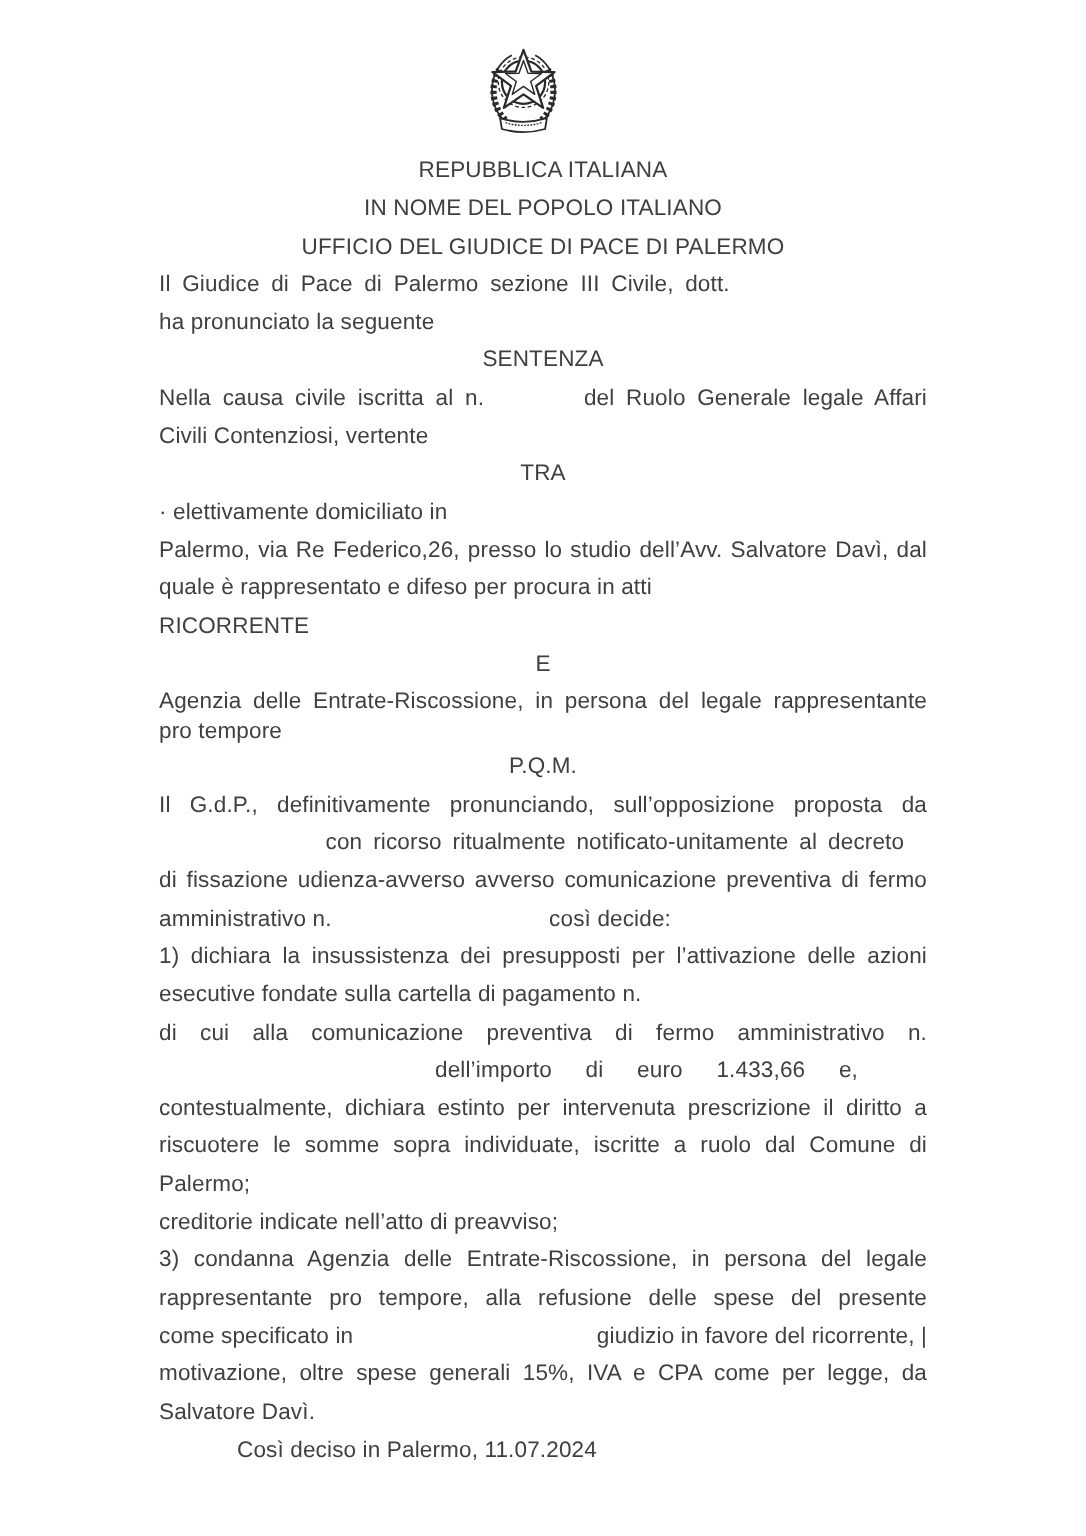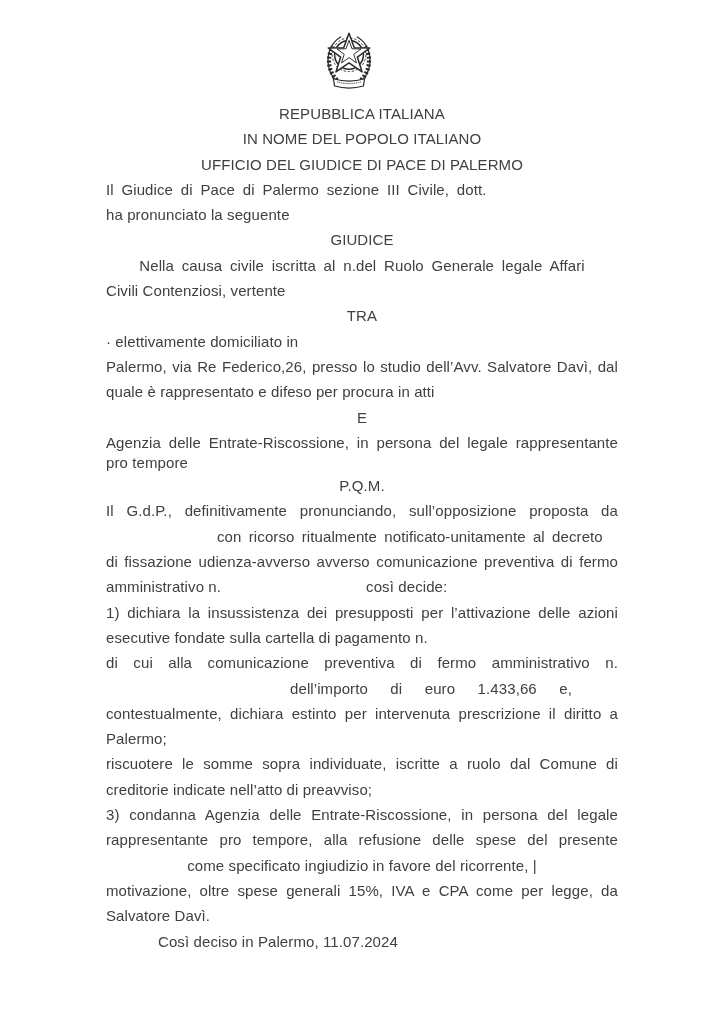--- a/index.html
+++ b/index.html
@@ -39,21 +39,21 @@
   }
   .c { text-align: center; }
   .r { text-align: left; }
   .j {
     text-align: justify;
     text-align-last: justify;
     white-space: normal;
   }
   .split {
     display: flex;
-    justify-content: center;
+    justify-content: space-between;
   }
   .ws { word-spacing: 3.5px; }
   .clip {
     height: 18px;
     line-height: 15px;
     overflow: hidden;
   }
   .ind112 { padding-left: 111px; word-spacing: 3px; }
   .ind184 {
     padding-left: 184px;
@@ -86,47 +86,48 @@
       <path d="M30 93 Q50 99 70 93" stroke="#2a2a2a" stroke-width="1.5" stroke-dasharray="2 1.5" fill="none"></path>
     </svg>
   </div>
 
   <div class="docbody">
     <div class="ln c">REPUBBLICA ITALIANA</div>
     <div class="ln c">IN NOME DEL POPOLO ITALIANO</div>
     <div class="ln c">UFFICIO DEL GIUDICE DI PACE DI PALERMO</div>
     <div class="ln ws">Il Giudice di Pace di Palermo sezione III Civile, dott.</div>
     <div class="ln">ha pronunciato la seguente</div>
-    <div class="ln c">GIUDICE</div>
+    <div class="ln c">SENTENZA</div>
     <div class="ln split">
       <span class="ws">Nella causa civile iscritta al n.</span>
       <span class="ws">del Ruolo Generale legale Affari</span>
     </div>
     <div class="ln">Civili Contenziosi, vertente</div>
     <div class="ln c">TRA</div>
     <div class="ln r">· elettivamente domiciliato in</div>
     <div class="ln j">Palermo, via Re Federico,26, presso lo studio dell’Avv. Salvatore Davì, dal</div>
     <div class="ln">quale è rappresentato e difeso per procura in atti</div>
+    <div class="ln r">RICORRENTE</div>
     <div class="ln c">E</div>
     <div class="ln j">Agenzia delle Entrate-Riscossione, in persona del legale rappresentante</div>
     <div class="ln clip">pro tempore</div>
     <div class="ln c">P.Q.M.</div>
     <div class="ln j">Il G.d.P., definitivamente pronunciando, sull’opposizione proposta da</div>
     <div class="ln ind112">con ricorso ritualmente notificato-unitamente al decreto</div>
     <div class="ln j">di fissazione udienza-avverso avverso comunicazione preventiva di fermo</div>
     <div class="ln gapfix">
       <span>amministrativo n.</span><span class="spacer"></span><span>così decide:</span>
     </div>
     <div class="ln j">1) dichiara la insussistenza dei presupposti per l’attivazione delle azioni</div>
     <div class="ln">esecutive fondate sulla cartella di pagamento n.</div>
     <div class="ln j">di cui alla comunicazione preventiva di fermo amministrativo n.</div>
     <div class="ln ind184">dell’importo di euro 1.433,66 e,</div>
     <div class="ln j">contestualmente, dichiara estinto per intervenuta prescrizione il diritto a</div>
+    <div class="ln j">riscuotere le somme sopra individuate, iscritte a ruolo dal Comune di</div>
     <div class="ln">Palermo;</div>
-    <div class="ln j">riscuotere le somme sopra individuate, iscritte a ruolo dal Comune di</div>
     <div class="ln">creditorie indicate nell’atto di preavviso;</div>
     <div class="ln j">3) condanna Agenzia delle Entrate-Riscossione, in persona del legale</div>
     <div class="ln j">rappresentante pro tempore, alla refusione delle spese del presente</div>
     <div class="ln split">
       <span>come specificato in</span>
       <span>giudizio in favore del ricorrente, |</span>
     </div>
     <div class="ln j">motivazione, oltre spese generali 15%, IVA e CPA come per legge, da</div>
     <div class="ln">Salvatore Davì.</div>
     <div class="ln ind52">Così deciso in Palermo, 11.07.2024</div>

